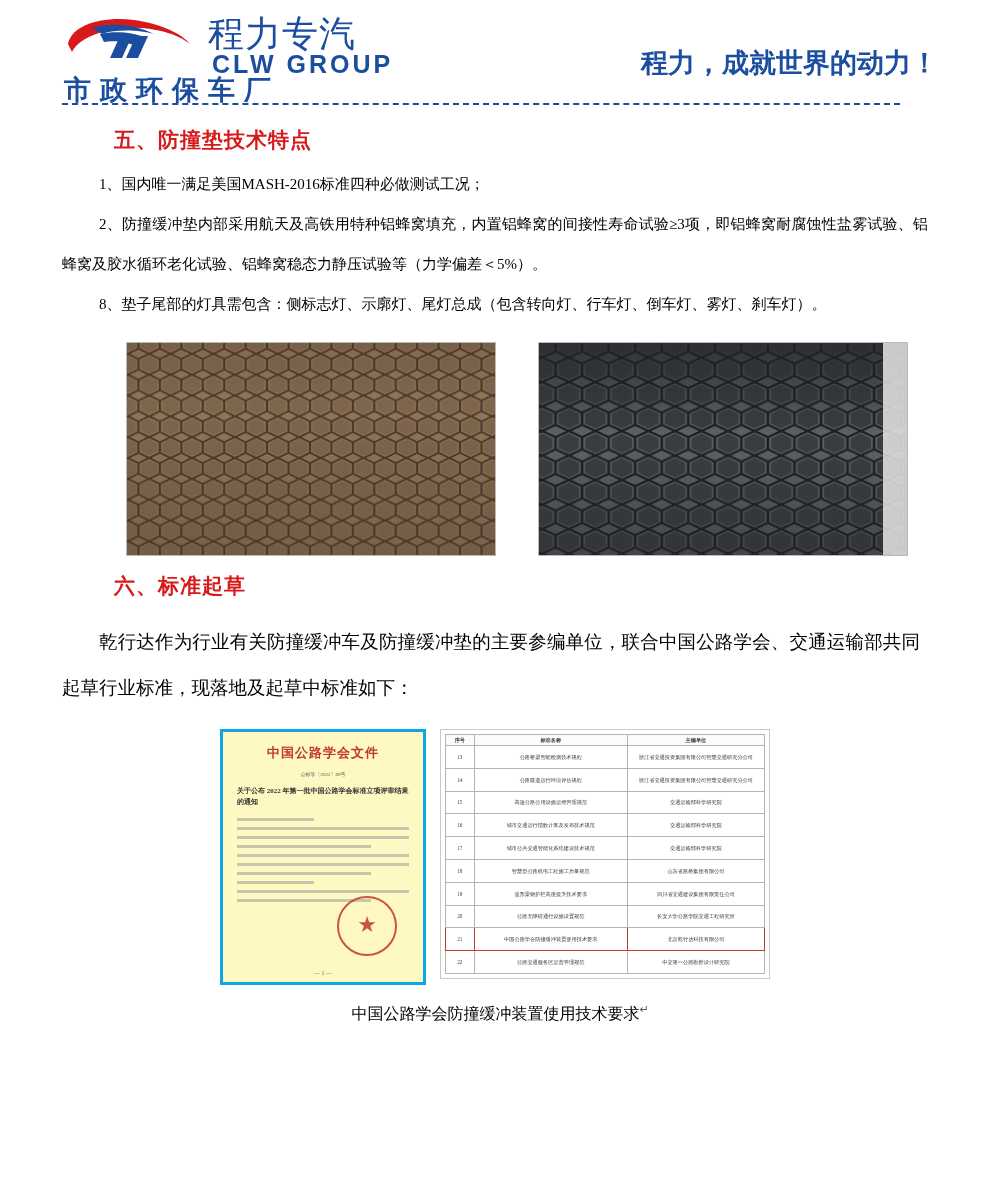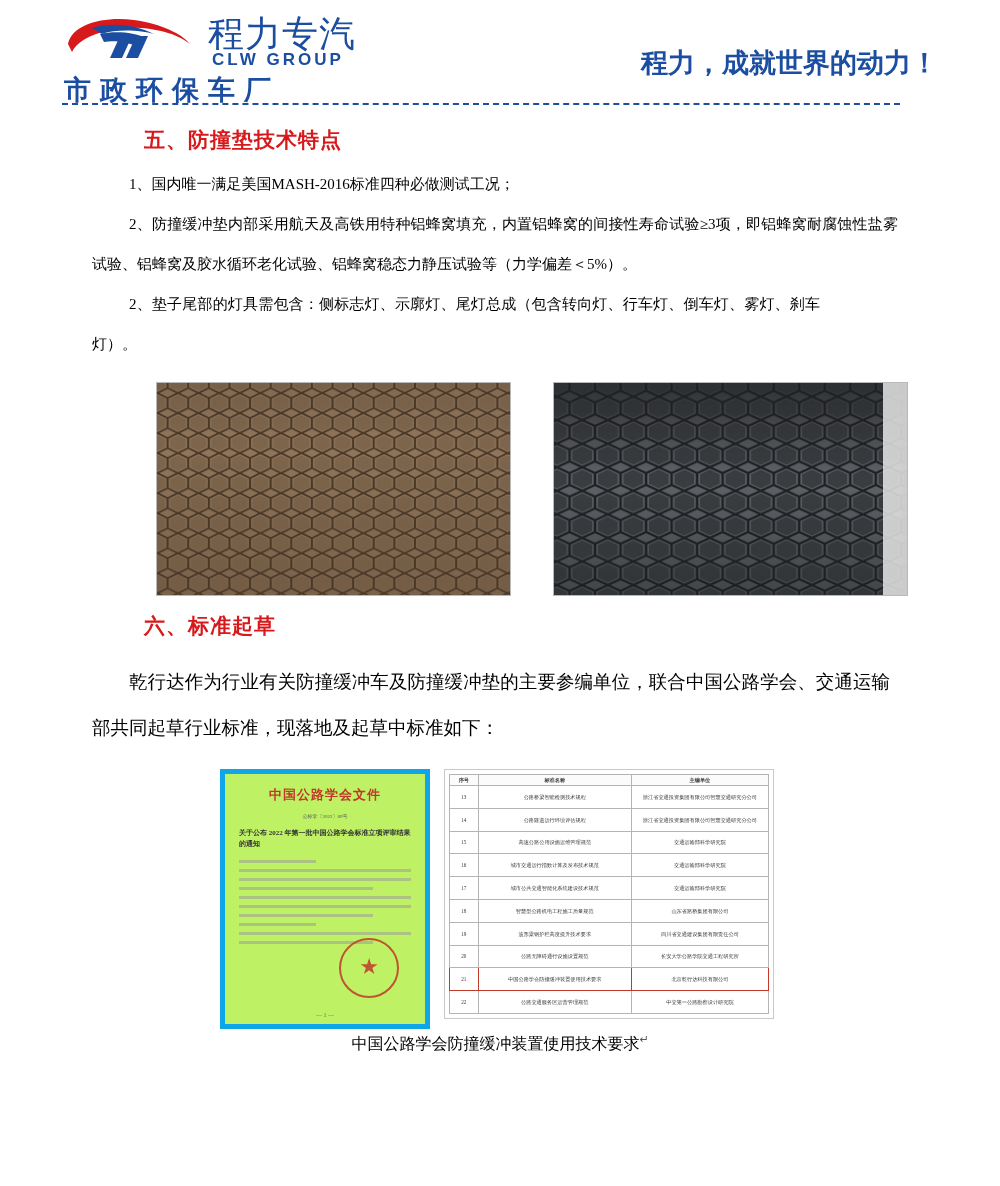--- a/index.html
+++ b/index.html
@@ -45,21 +45,21 @@
     color: #1b4ea0;
     letter-spacing: 1px;
     white-space: nowrap;
   }
   .logo-en {
     position: absolute;
     left: 150px;
     top: 42px;
     font-family: "Liberation Sans", sans-serif;
     font-weight: bold;
-    font-size: 17px;
+    font-size: 25px;
     color: #1b4ea0;
     letter-spacing: 3px;
     white-space: nowrap;
   }
   .logo-sub {
     position: absolute;
     left: 2px;
     top: 64px;
     font-family: "Liberation Sans", sans-serif;
     font-weight: bold;
@@ -82,21 +82,21 @@
     position: absolute;
     left: 62px;
     top: 103px;
     width: 838px;
     border-top: 2px dashed #1b4ea0;
   }
 
   
   .content {
     position: relative;
-    padding: 0 92px;
+    padding: 0 62px;
   }
   .section-title {
     color: #d7191c;
     font-family: "Liberation Sans", sans-serif;
     font-weight: bold;
     font-size: 21px;
     letter-spacing: 1px;
     margin: 16px 0 10px 52px;
   }
   .para {
@@ -163,22 +163,22 @@
     position: relative;
   }
   .std-imgs {
     display: flex;
     gap: 14px;
     align-items: flex-start;
   }
   .doc-card {
     width: 200px;
     height: 250px;
-    background: #bef264;
-    border: 5px solid #0ea5e9;
+    background: #fef9c3;
+    border: 3px solid #0ea5e9;
     position: relative;
     overflow: hidden;
   }
   .doc-title {
     text-align: center;
     color: #c0392b;
     font-weight: bold;
     font-size: 13px;
     margin-top: 12px;
     letter-spacing: 1px;
@@ -265,21 +265,21 @@
   table.std-table col.c0 { width: 9%; }
   table.std-table col.c1 { width: 48%; }
   table.std-table col.c2 { width: 43%; }
   table.std-table tr.hl td { border-color: #c0392b; }
   table.std-table tr.hl td:first-child { border-left: 1.5px solid #c0392b; }
   table.std-table tr.hl td:last-child { border-right: 1.5px solid #c0392b; }
 
   .fig-caption {
     text-align: center;
     font-size: 16px;
-    margin-top: 4px;
+    margin-top: 18px;
     color: #000;
     font-family: "Liberation Sans", sans-serif;
   }
   .pilcrow {
     font-size: 11px;
     color: #555;
     vertical-align: super;
   }
 </style>
 </head>
@@ -301,21 +301,21 @@
   <div class="slogan">程力，成就世界的动力！</div>
   <div class="rule"></div>
 </div>
 
 <div class="content">
 
   <div class="section-title">五、防撞垫技术特点</div>
 
   <p class="para indent">1、国内唯一满足美国MASH-2016标准四种必做测试工况；</p>
   <p class="para indent">2、防撞缓冲垫内部采用航天及高铁用特种铝蜂窝填充，内置铝蜂窝的间接性寿命试验≥3项，即铝蜂窝耐腐蚀性盐雾试验、铝蜂窝及胶水循环老化试验、铝蜂窝稳态力静压试验等（力学偏差＜5%）。</p>
-  <p class="para indent para-narrow">2、垫子尾部的灯具需包含：侧标志灯、示廓灯、尾灯总成（包含转向灯、行车灯、倒车灯、雾灯、刹车灯）。</p>
+  <p class="para indent para-narrow">8、垫子尾部的灯具需包含：侧标志灯、示廓灯、尾灯总成（包含转向灯、行车灯、倒车灯、雾灯、刹车灯）。</p>
 
   <div class="img-row">
     <div class="hc hc-1">
       <svg class="hc-mesh" viewBox="0 0 380 230" preserveAspectRatio="none">
         <defs>
           <pattern id="hexA" width="21" height="24" patternUnits="userSpaceOnUse" patternTransform="scale(1,0.85)">
             <path d="M10.5 0 L21 6 L21 18 L10.5 24 L0 18 L0 6 Z" fill="none" stroke="#4a3827" stroke-width="2.2"></path>
             <path d="M10.5 2.5 L18.6 7.2 L18.6 16.8 L10.5 21.5 L2.4 16.8 L2.4 7.2 Z" fill="#6f5840" opacity="0.55"></path>
           </pattern>
         </defs>

